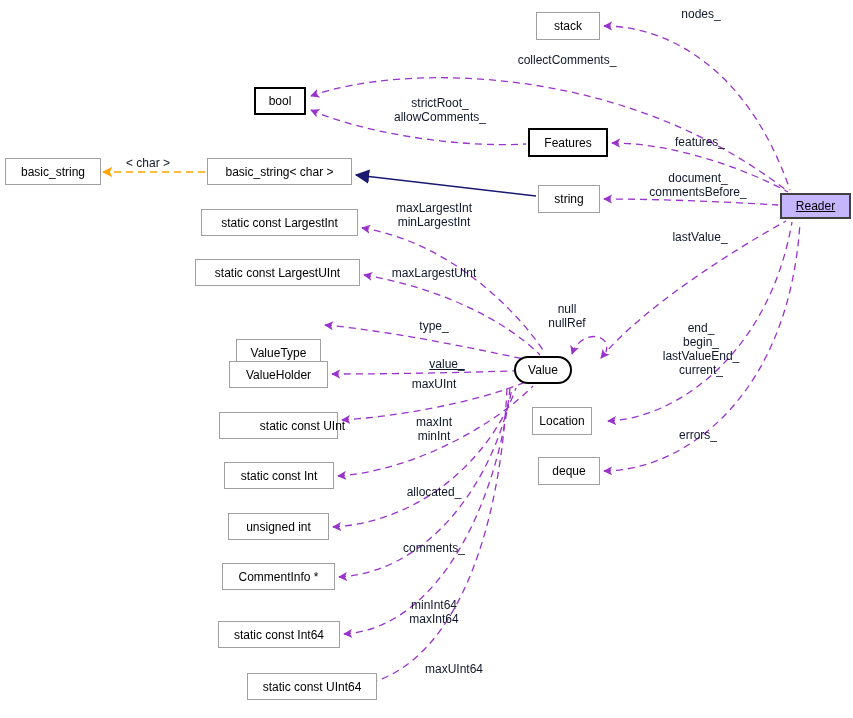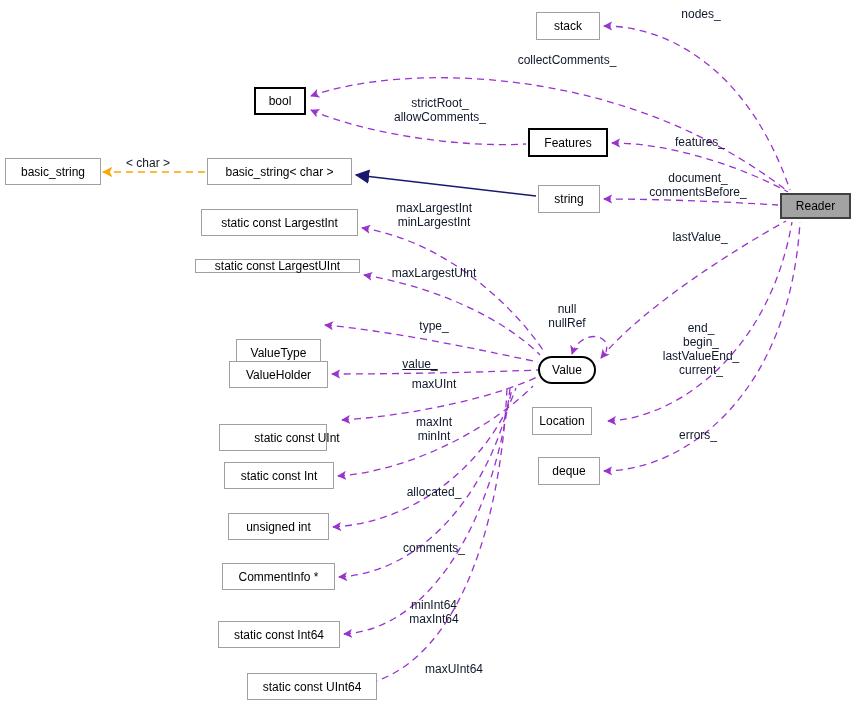--- a/index.html
+++ b/index.html
@@ -35,21 +35,22 @@
     font-size: 12px;
     color: #000000;
     white-space: nowrap;
     line-height: 1;
   }
   .node.thick {
     border: 2px solid #000000;
   }
   .node.highlight {
     border: 2px solid #404040;
-    background: #a3a3a3;
+    background: #c4b5fd;
+    text-decoration: underline;
   }
   .edge-label {
     position: absolute;
     font-size: 12px;
     color: #0f172a;
     white-space: pre;
     line-height: 1.18;
     text-align: center;
     transform: translateX(-50%);
   }
@@ -127,31 +128,31 @@
   <div class="node" style="left:536px;top:12px;  width:64px;  height:28px;">stack</div>
 
   <div class="node thick" style="left:528px;top:128px; width:80px;  height:29px;">Features</div>
 
   <div class="node" style="left:538px;top:185px; width:62px;  height:28px;">string</div>
 
   <div class="node highlight" style="left:780px;top:193px; width:71px;  height:26px;">Reader</div>
 
   <div class="node" style="left:201px;top:209px; width:157px; height:27px;">static const LargestInt</div>
 
-  <div class="node" style="left:195px;top:259px; width:165px; height:14px;">static const LargestUInt</div>
+  <div class="node" style="left:195px;top:259px; width:165px; height:27px;">static const LargestUInt</div>
 
   <div class="node" style="left:236px;top:311px; width:85px;  height:27px;margin-top:28px;">ValueType</div>
 
   <div class="node" style="left:229px;top:361px; width:99px;  height:27px;">ValueHolder</div>
 
-  <div class="node thick" style="left:538px;top:356px; width:58px;  height:28px;border-radius:14px;">Value</div>
+  <div class="node thick" style="left:514px;top:356px; width:58px;  height:28px;border-radius:14px;">Value</div>
 
   <div class="node" style="left:532px;top:407px; width:60px;  height:28px;">Location</div>
 
-  <div class="node" style="left:219px;top:424px; width:108px; height:27px;padding-left:48px;">static const UInt</div>
+  <div class="node" style="left:219px;top:412px; width:119px; height:27px;padding-left:48px;">static const UInt</div>
 
   <div class="node" style="left:538px;top:457px; width:62px;  height:28px;">deque</div>
 
   <div class="node" style="left:224px;top:462px; width:110px; height:27px;">static const Int</div>
 
   <div class="node" style="left:228px;top:513px; width:101px; height:27px;">unsigned int</div>
 
   <div class="node" style="left:222px;top:563px; width:113px; height:27px;">CommentInfo *</div>
 
   <div class="node" style="left:218px;top:621px; width:122px; height:27px;">static const Int64</div>
@@ -180,21 +181,21 @@
   <div class="edge-label" style="left:567px;top:302px;">null
 nullRef</div>
 
   <div class="edge-label" style="left:434px;top:319px;">type_</div>
 
   <div class="edge-label" style="left:701px;top:321px;">end_
 begin_
 lastValueEnd_
 current_</div>
 
-  <div class="edge-label" style="left:420px;top:357px;text-decoration:underline;">value_</div>
+  <div class="edge-label" style="left:447px;top:357px;text-decoration:underline;">value_</div>
 
   <div class="edge-label" style="left:434px;top:377px;">maxUInt</div>
 
   <div class="edge-label" style="left:434px;top:415px;">maxInt
 minInt</div>
 
   <div class="edge-label" style="left:698px;top:428px;">errors_</div>
 
   <div class="edge-label" style="left:434px;top:485px;">allocated_</div>
 

